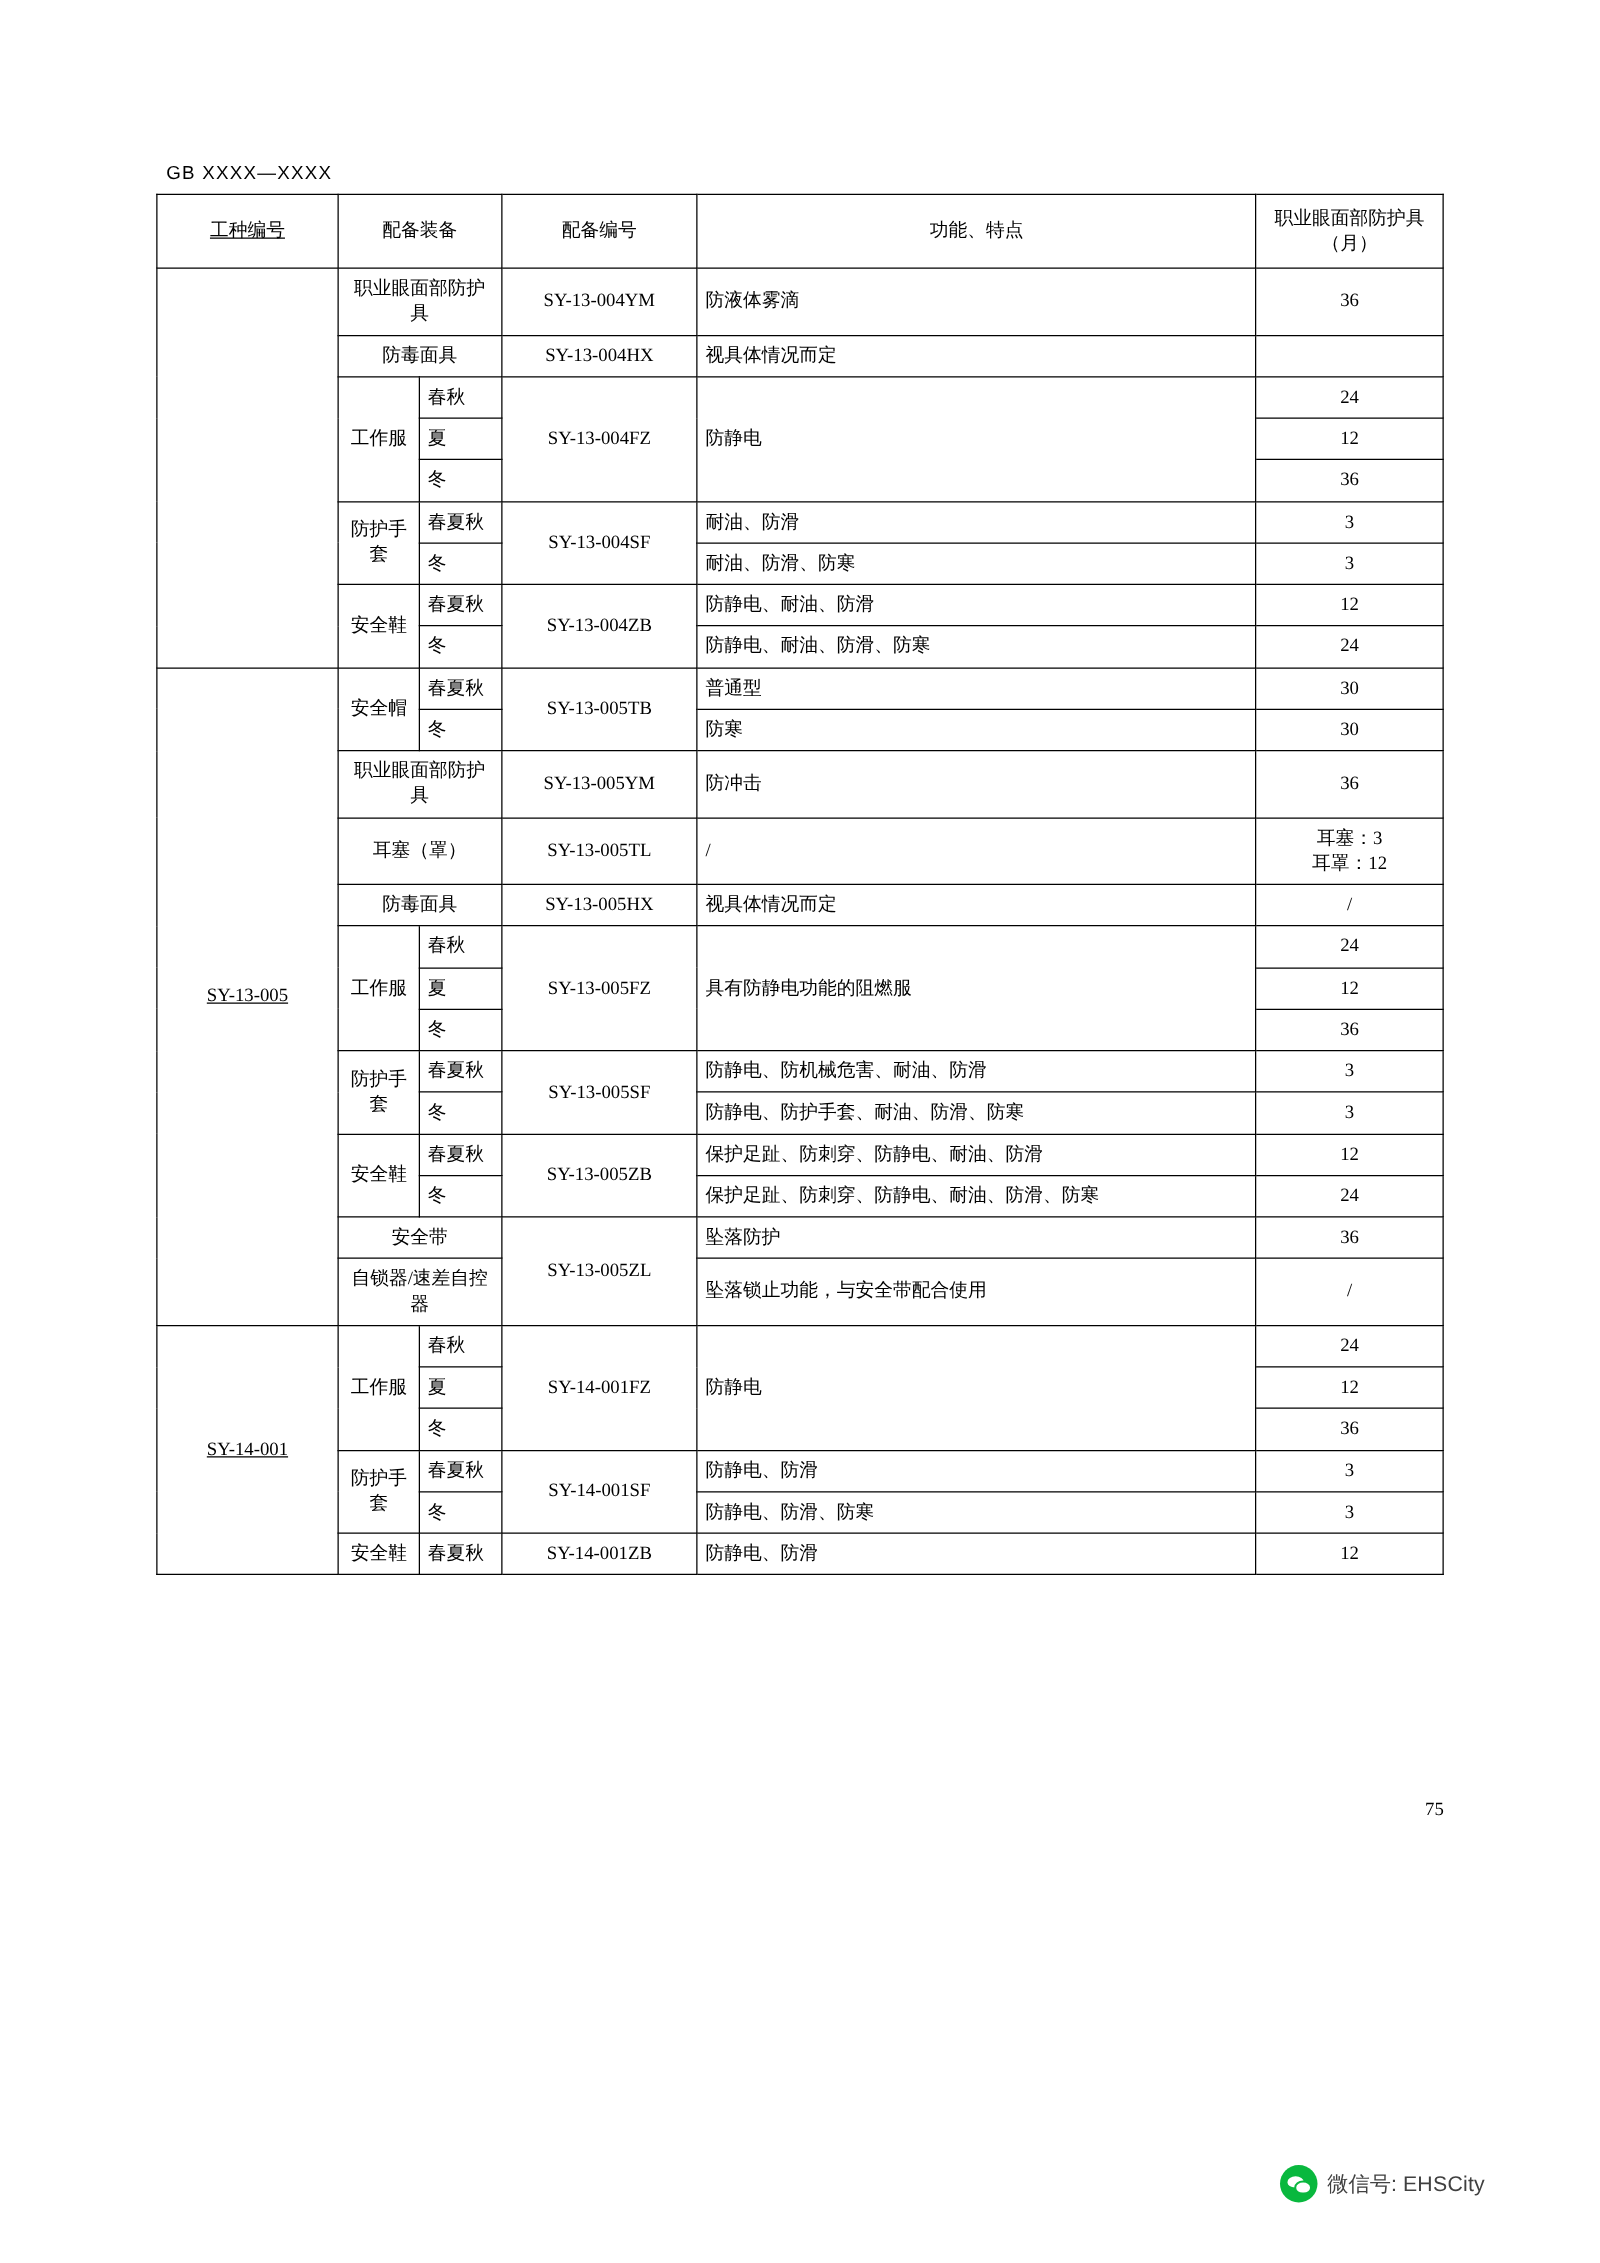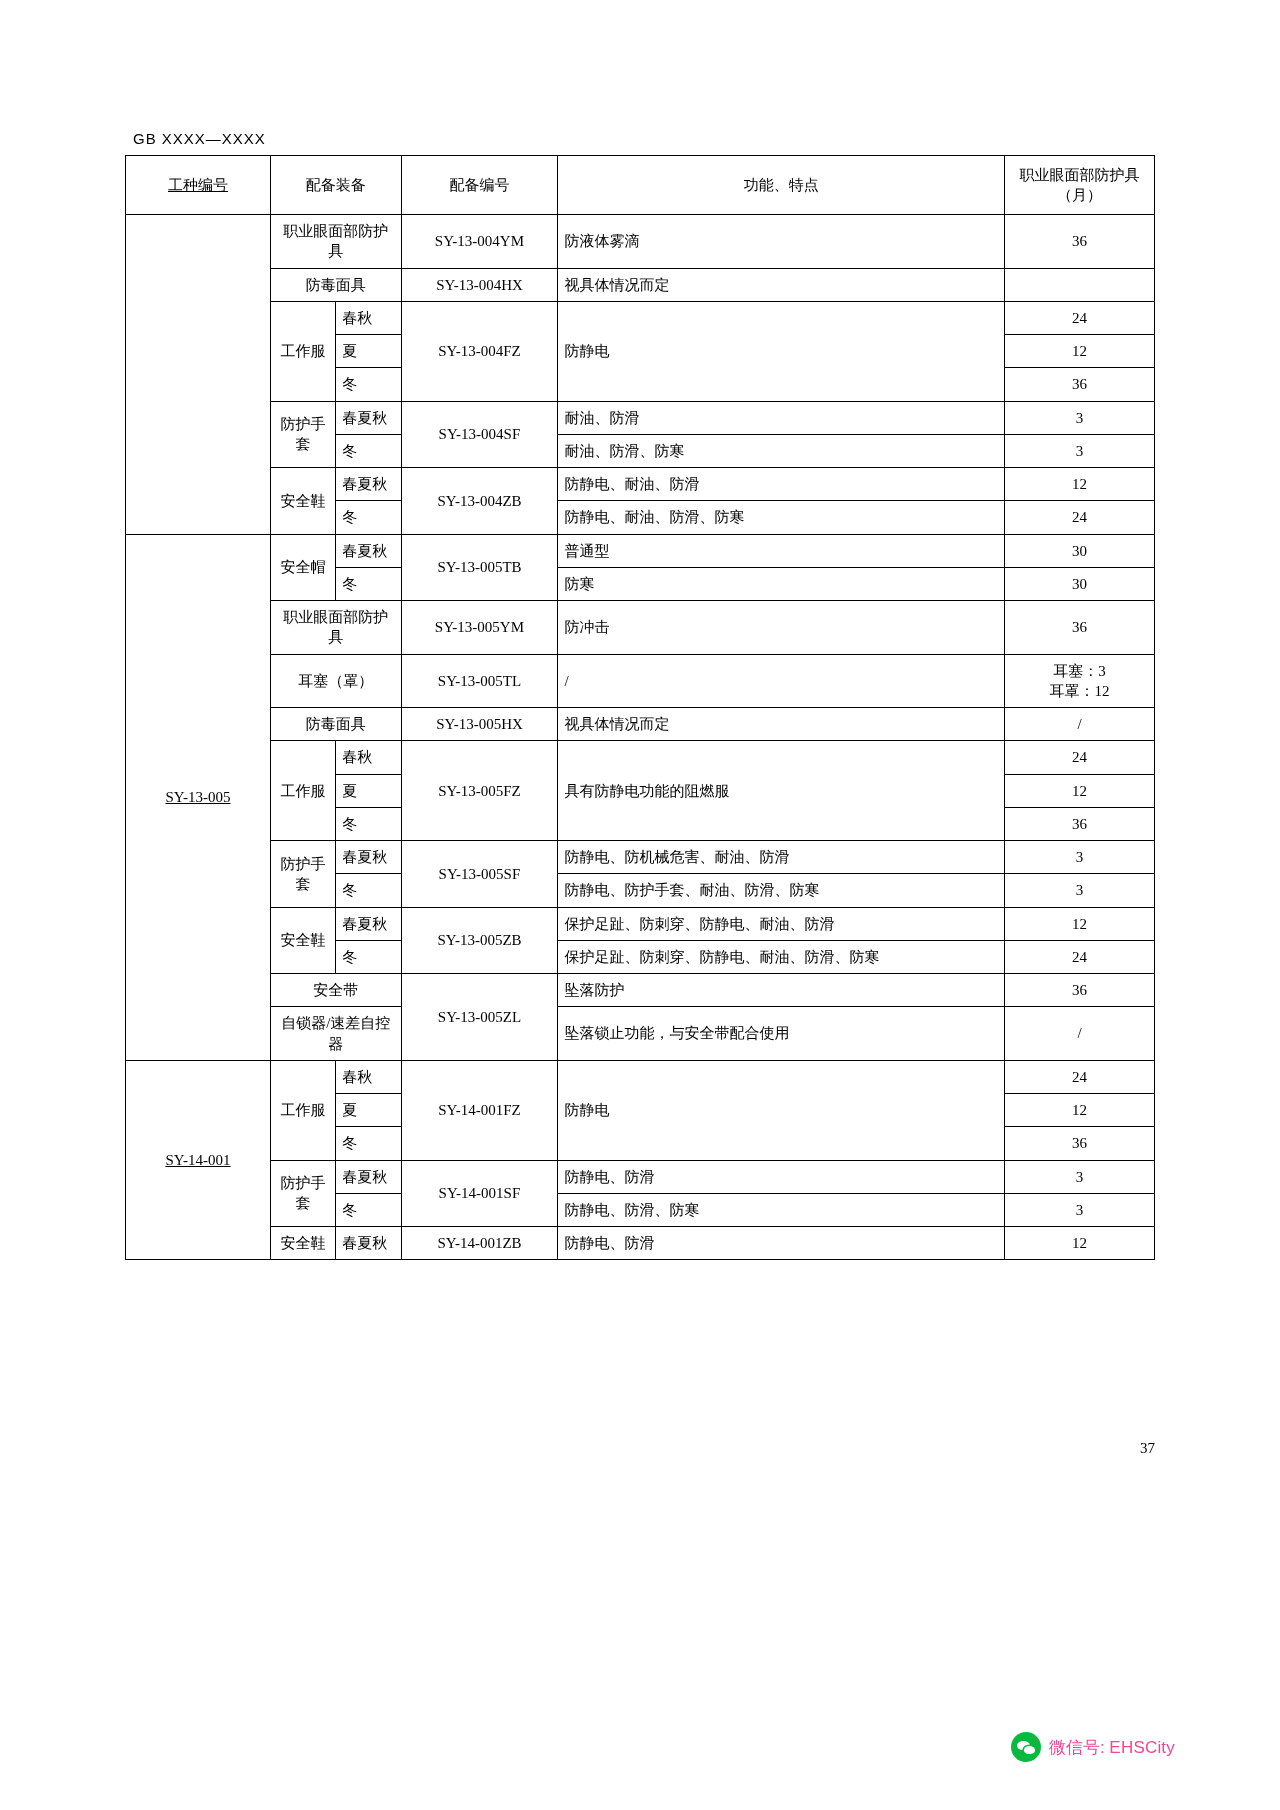--- a/index.html
+++ b/index.html
@@ -64,28 +64,28 @@
   }
   .page-num {
     position: absolute;
     right: 125px;
     top: 1440px;
     font-size: 15px;
     font-family: "Liberation Serif", serif;
   }
   .footer-badge {
     position: absolute;
-    right: 105px;
+    right: 92px;
     bottom: 48px;
     display: flex;
     align-items: center;
     gap: 8px;
     font-family: "Liberation Sans", sans-serif;
     font-size: 17px;
-    color: #ec4899;
+    color: #404040;
   }
   .wechat-icon {
     width: 30px;
     height: 30px;
     border-radius: 50%;
     background: #09b83e;
     position: relative;
     flex: none;
   }
   .wechat-icon::before {
@@ -289,21 +289,21 @@
         <tr>
           <td class="c-equip">安全鞋</td>
           <td class="c-season">春夏秋</td>
           <td class="c-num">SY-14-001ZB</td>
           <td class="c-func">防静电、防滑</td>
           <td class="c-period">12</td>
         </tr>
       </tbody>
   </table>
 
-  <div class="page-num">37</div>
+  <div class="page-num">75</div>
 
   <div class="footer-badge">
     <span class="wechat-icon"></span>
     <span class="badge-text">
       <span>微信号:</span>
       <span class="brand">EHSCity</span>
     </span>
   </div>
 
 </div>

